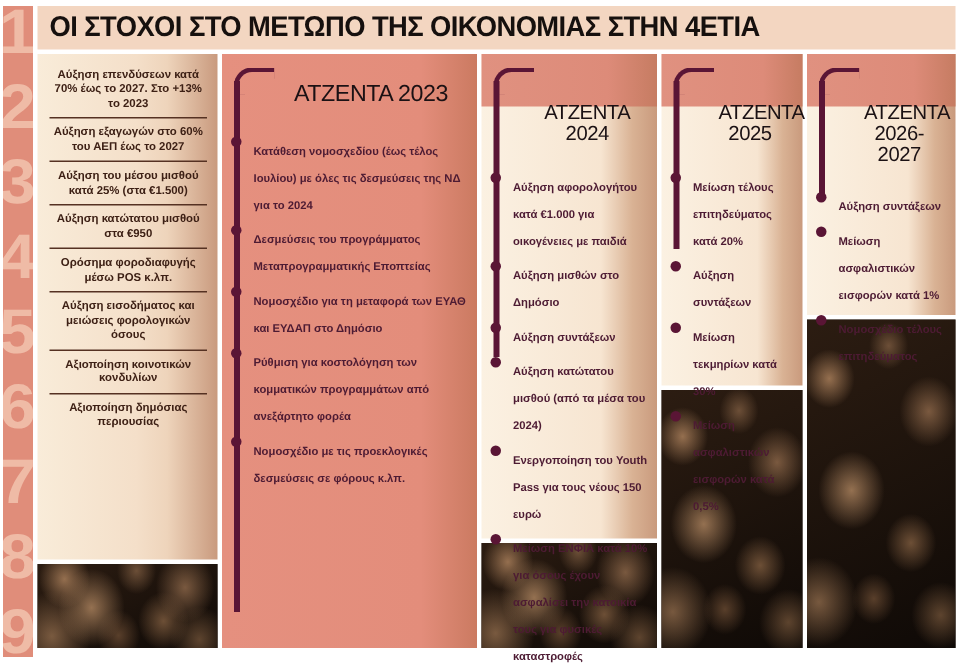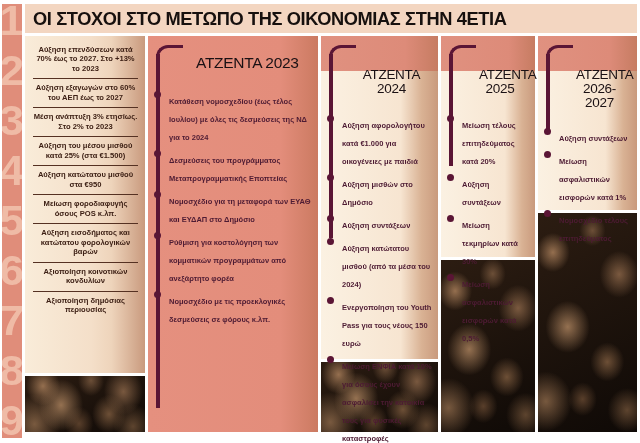--- a/index.html
+++ b/index.html
@@ -103,38 +103,35 @@
   <div class="panel side-panel">
 
       <div class="side-item">
         <div class="lbl">Αύξηση επενδύσεων κατά 70% έως το 2027. Στο +13% το 2023</div>
       </div>
 
       <div class="side-item">
         <div class="lbl">Αύξηση εξαγωγών στο 60% του ΑΕΠ έως το 2027</div>
       </div>
 
-      <div class="side-item">
-        <div class="lbl">Μέση ανάπτυξη 3% ετησίως. Στο 2% το 2023</div>
-      </div>
 
       <div class="side-item">
         <div class="lbl">Αύξηση του μέσου μισθού κατά 25% (στα €1.500)</div>
       </div>
 
       <div class="side-item">
         <div class="lbl">Αύξηση κατώτατου μισθού στα €950</div>
       </div>
 
       <div class="side-item">
-        <div class="lbl">Μείωση φοροδιαφυγής όσους POS κ.λπ.</div>
-      </div>
-
-      <div class="side-item">
-        <div class="lbl">Αύξηση εισοδήματος και κατώτατου φορολογικών βαρών</div>
+        <div class="lbl">Ορόσημα φοροδιαφυγής μέσω POS κ.λπ.</div>
+      </div>
+
+      <div class="side-item">
+        <div class="lbl">Αύξηση εισοδήματος και μειώσεις φορολογικών όσους</div>
       </div>
 
       <div class="side-item">
         <div class="lbl">Αξιοποίηση κοινοτικών κονδυλίων</div>
       </div>
 
       <div class="side-item">
         <div class="lbl">Αξιοποίηση δημόσιας περιουσίας</div>
       </div>
     </div>

